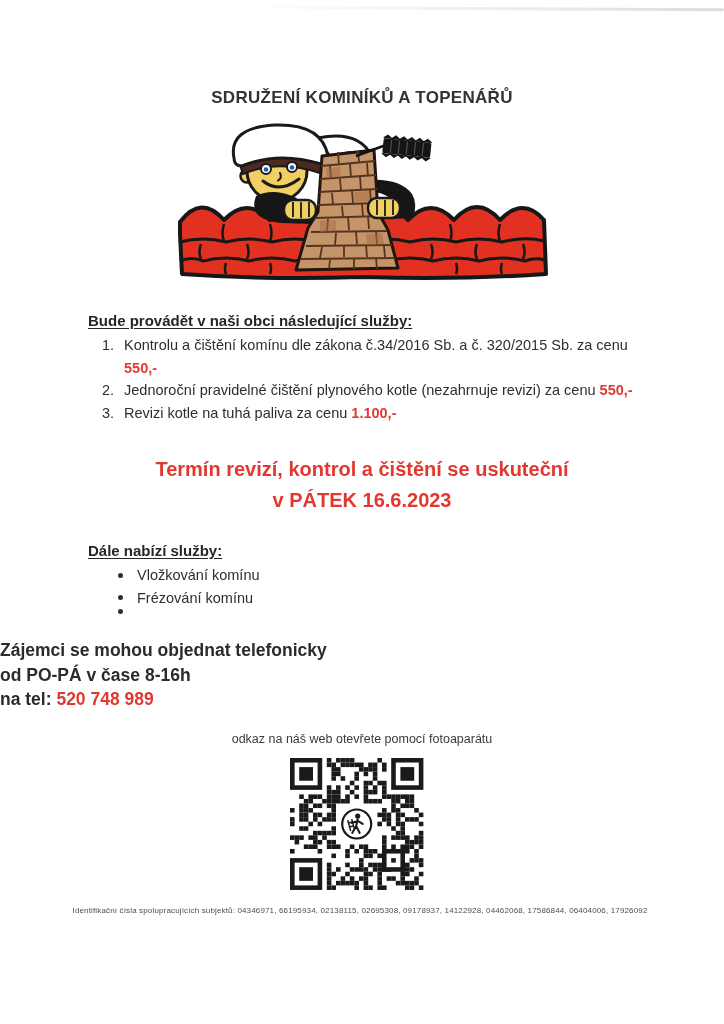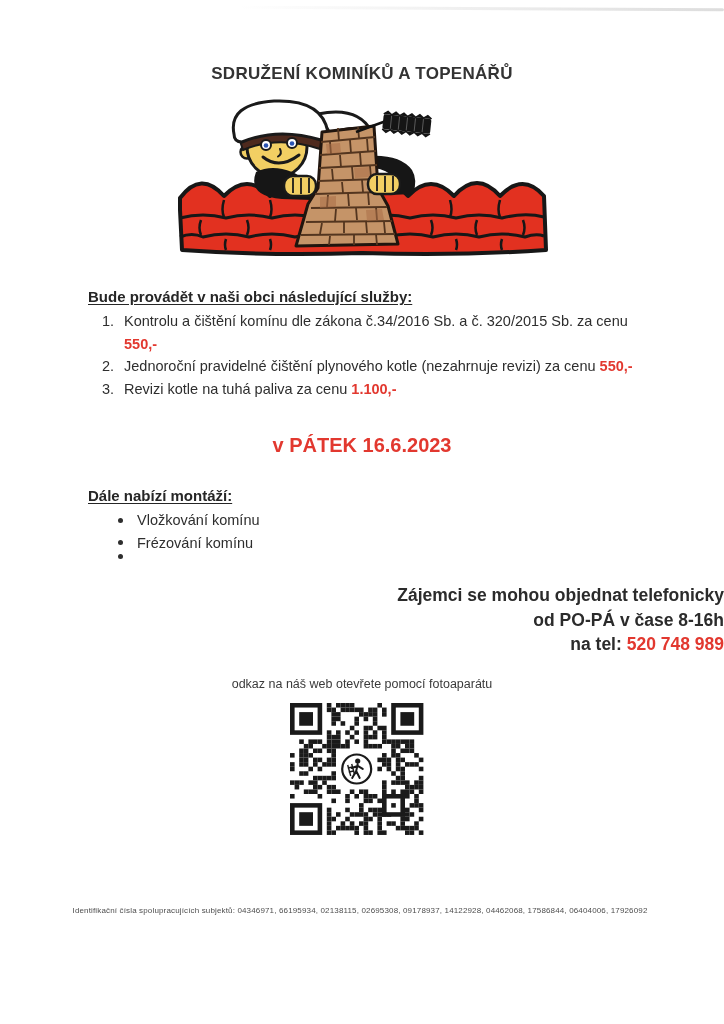--- a/index.html
+++ b/index.html
@@ -7,21 +7,21 @@
     width:724px;height:1024px;position:relative;overflow:hidden;
     background:#ffffff;color:#2e2e2e;
     font-family:"Liberation Sans","DejaVu Sans",sans-serif;
   }
   .scan-artifact{
     position:absolute;top:7px;left:238px;right:0;height:3px;
     background:linear-gradient(90deg,rgba(170,170,170,0),rgba(165,165,165,.38));
     transform:rotate(.3deg);border-radius:2px;
   }
   .title{
-    padding-top:64px;text-align:center;font-size:17px;font-weight:bold;
+    padding-top:88px;text-align:center;font-size:17px;font-weight:bold;
     color:#333;letter-spacing:.3px;
   }
   .illustration-wrap{width:384px;margin:8px auto 0;}
   .content{margin:0 88px 8px 88px;}
   .sec-heading{
     margin-top:24px;font-size:15px;font-weight:bold;color:#262626;
     text-decoration:underline;text-underline-offset:2px;
   }
   .num-list{margin-top:5px;}
   .num-row{display:flex;font-size:14.5px;line-height:22.5px;}
@@ -32,21 +32,21 @@
     margin-top:30px;text-align:center;font-size:20px;font-weight:bold;
     color:#e2382f;line-height:31px;
   }
   .bullet-list{margin-top:5px;}
   .bullet-row{display:flex;align-items:center;font-size:14.5px;line-height:22.5px;}
   .dot{
     width:5px;height:5px;border-radius:50%;background:#2e2e2e;
     margin-left:30px;margin-right:14px;flex:none;
   }
   .contact{
-    margin-top:24px;text-align:right;font-size:17.5px;font-weight:bold;
+    margin-top:24px;text-align:left;font-size:17.5px;font-weight:bold;
     color:#2b2b2b;line-height:24.5px;
   }
   .qr-caption{margin-top:20px;text-align:center;font-size:12.5px;color:#3a3a3a;}
   .qr-box{width:156px;margin:9px auto 0;}
   .footer{
     position:absolute;top:906px;left:0;right:4px;text-align:center;
     font-size:8px;color:#4e4e4e;letter-spacing:.15px;
   }
 </style>
 </head>
@@ -118,24 +118,25 @@
       <span class="num">2.</span>
       <span class="itext"><span>Jednoroční pravidelné čištění plynového kotle (nezahrnuje revizi) za cenu </span><span class="red">550,-</span></span>
     </div>
     <div class="num-row">
       <span class="num">3.</span>
       <span class="itext"><span>Revizi kotle na tuhá paliva za cenu </span><span class="red">1.100,-</span></span>
     </div>
   </div>
 
   <div class="announcement">
+    <div>Termín revizí, kontrol a čištění se uskuteční</div>
     <div>v PÁTEK 16.6.2023</div>
   </div>
 
-  <div class="sec-heading" style="margin-top:26px;">Dále nabízí montáží:</div>
+  <div class="sec-heading" style="margin-top:26px;">Dále nabízí služby:</div>
 
   <div class="bullet-list">
     <div class="bullet-row">
       <span class="dot"></span>
       <span>Vložkování komínu</span>
     </div>
     <div class="bullet-row">
       <span class="dot"></span>
       <span>Frézování komínu</span>
     </div>

